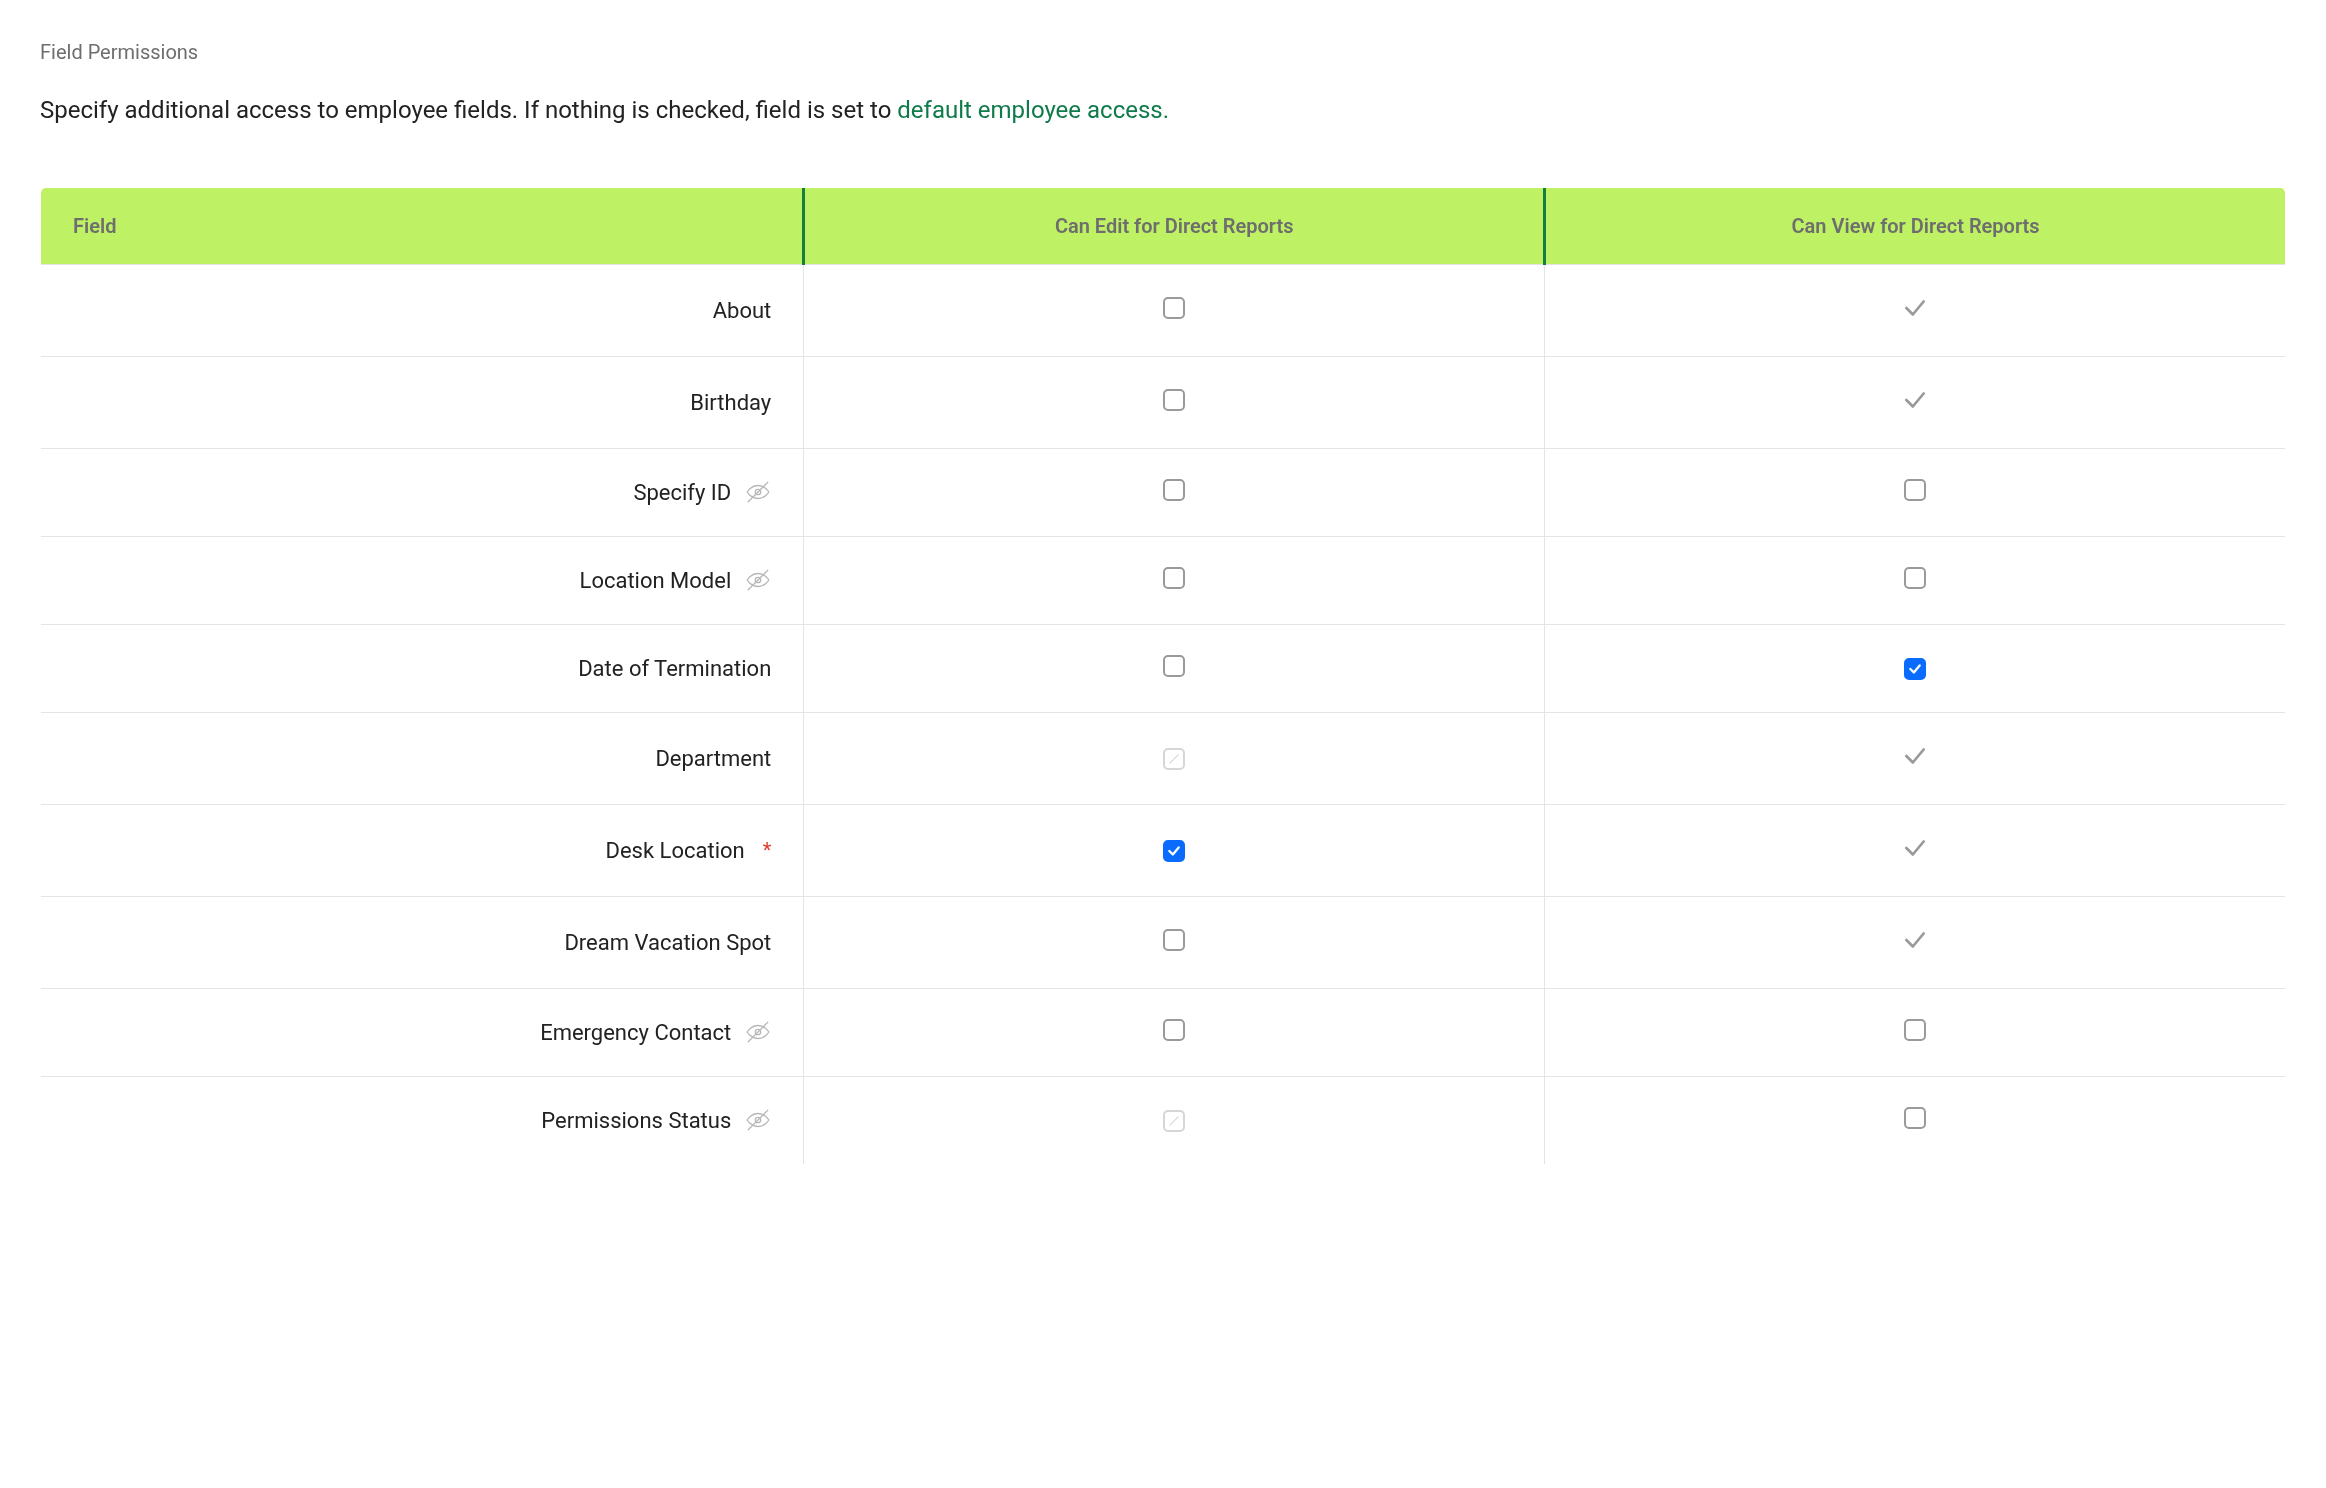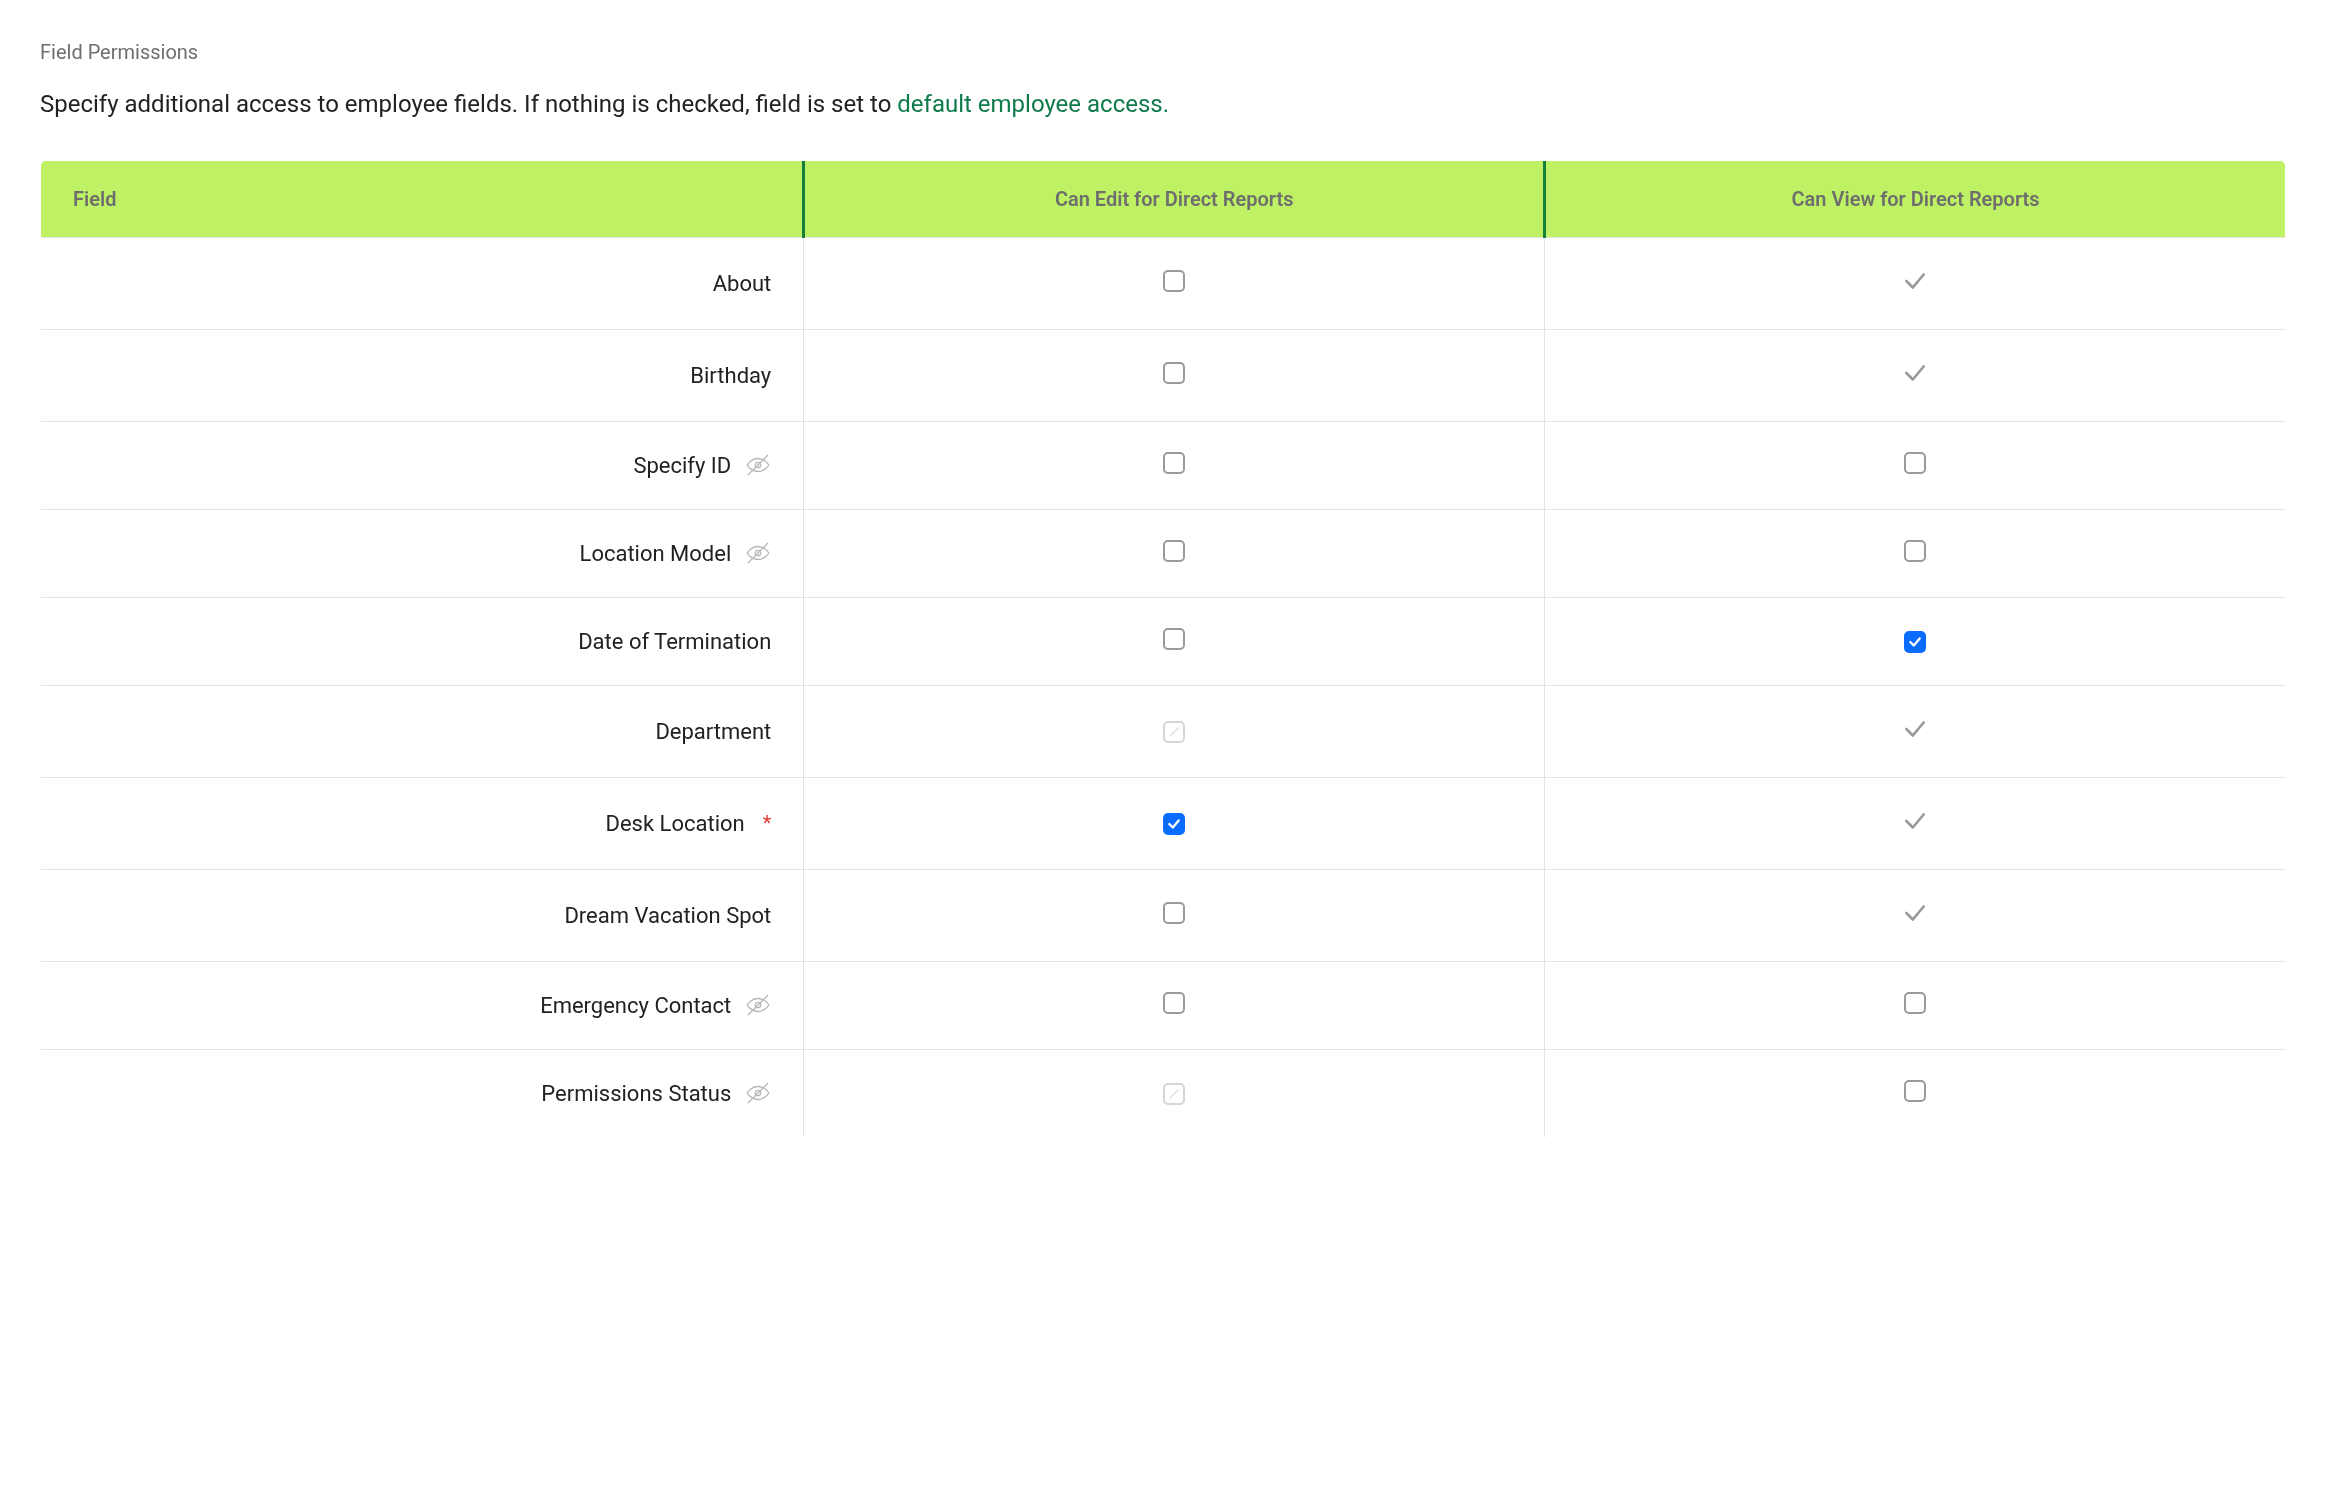--- a/index.html
+++ b/index.html
@@ -10,27 +10,27 @@
     body {
       font-family: -apple-system, BlinkMacSystemFont, "Segoe UI", Roboto, Helvetica, Arial, sans-serif;
       background: #ffffff;
       padding: 40px;
       color: #222;
     }
     .section-title {
       font-size: 20px;
       color: #6e6e6e;
       font-weight: 400;
-      margin-bottom: 24px;
+      margin-bottom: 30px;
     }
     .section-description {
       font-size: 24px;
       color: #222;
       font-weight: 400;
-      margin-bottom: 38px;
+      margin-bottom: 59px;
       line-height: 1.4;
     }
     .section-description a {
       color: #0f7a4a;
       text-decoration: none;
     }
     .perm-table {
       width: 100%;
       border-collapse: collapse;
       border: 1px solid #e4e4e4;

